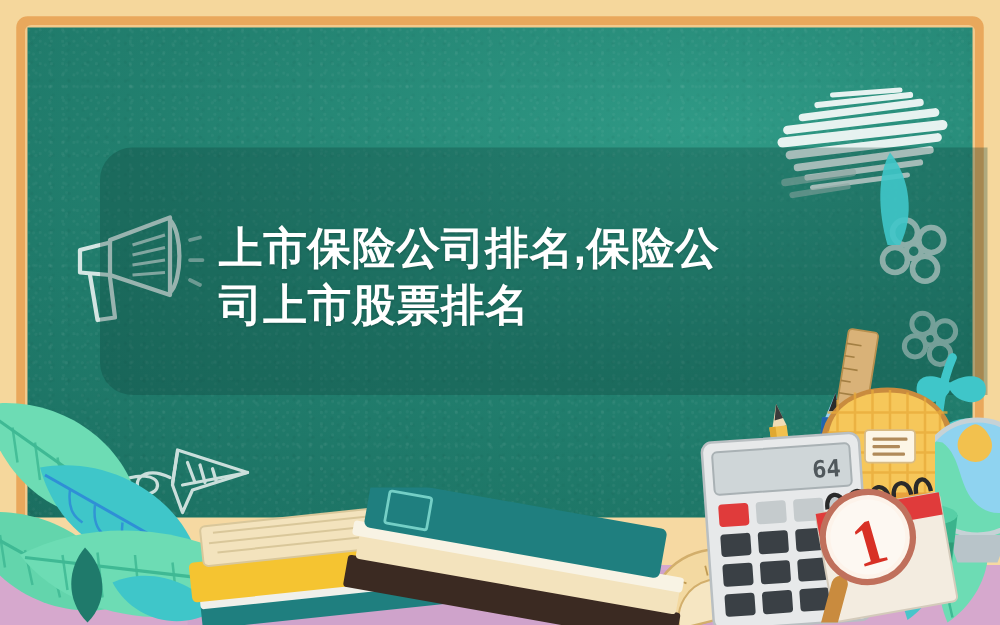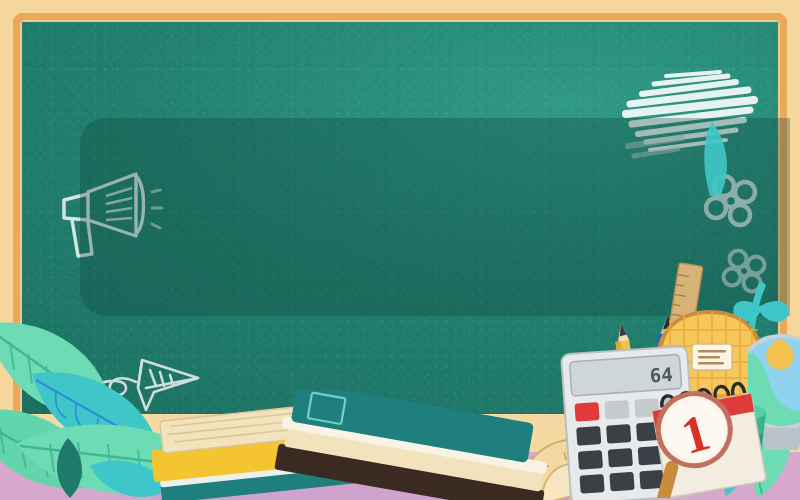--- a/index.html
+++ b/index.html
@@ -171,20 +171,21 @@
         <path d="M70 18 L76 34"></path>
           <path d="M80 20 L84 34"></path>
           <path d="M90 23 L93 33"></path>
         <path d="M56 30 C40 22 28 28 30 38 C32 46 46 44 46 36 C46 28 30 26 14 34"></path>
       </g>
     </svg>
   </div>
 
   <div class="caption-plate"></div>
 
+  <div class="headline">上市保险公司排名,保险公司上市股票排名</div>
 
   <div class="ground-tan"></div>
   <div class="ground-pink"></div>
   <div class="ground-lav"></div>
 
   <div class="leaf" style="left:-24px;top:300px;width:200px;height:200px;">
     <svg viewBox="0 0 200 200">
       <g>
         <path d="M10 24 C70 14 128 54 136 110 C96 126 30 104 10 24 Z" fill="#6ddcb4"></path>
         <path d="M14 30 L130 112" stroke="#3fb994" stroke-width="2.5" fill="none"></path>

